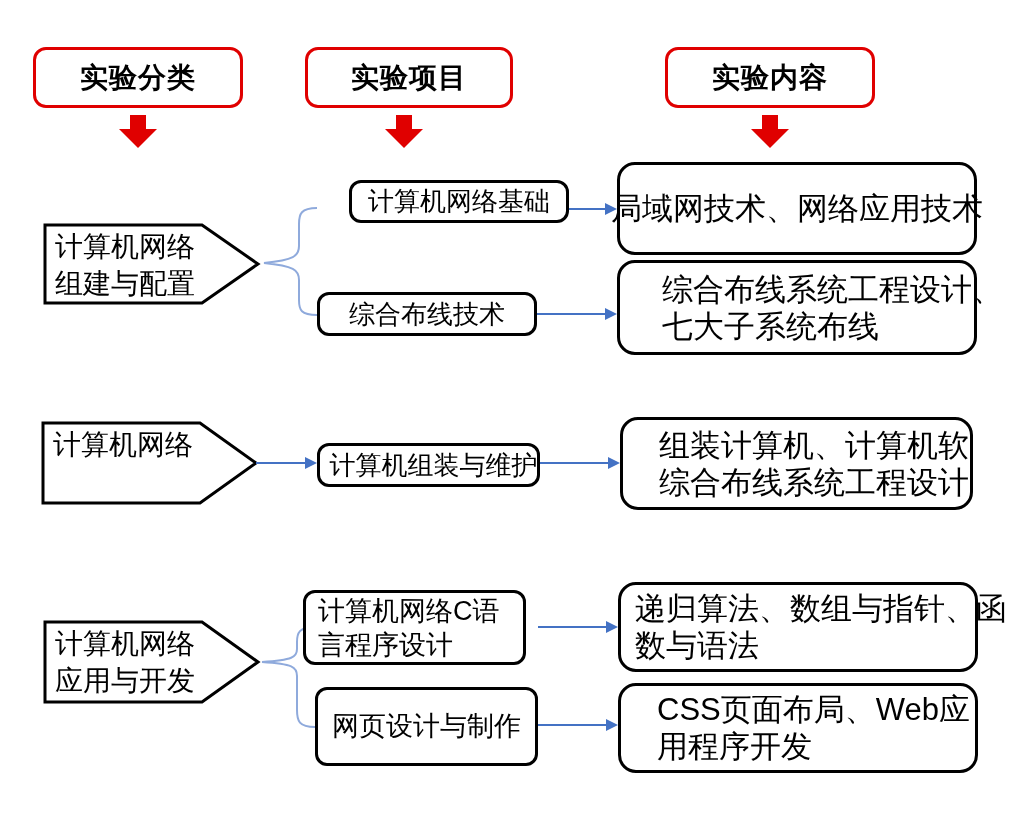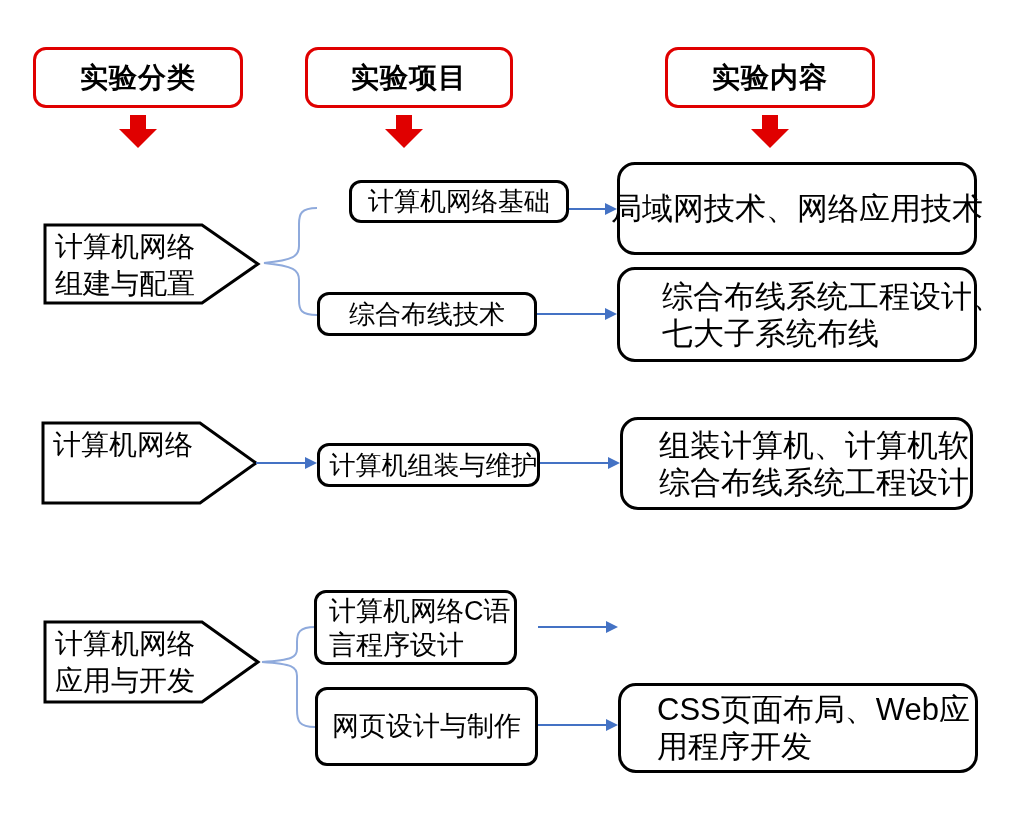--- a/index.html
+++ b/index.html
@@ -87,37 +87,41 @@
 
   <div class="node mid center" style="left:317px;top:180px;width:220px;height:43px;margin-left:32px;">
     <div class="line">计算机网络基础</div>
   </div>
   <div class="node mid center" style="left:317px;top:292px;width:220px;height:44px;">
     <div class="line">综合布线技术</div>
   </div>
   <div class="node mid center" style="left:317px;top:443px;width:223px;height:44px;padding-left:10px;">
     <div class="line">计算机组装与维护</div>
   </div>
-  <div class="node mid leftpad" style="left:314px;top:590px;width:203px;height:75px;padding-left:12px;font-size:27px;line-height:34px;">
+  <div class="node mid leftpad" style="left:303px;top:590px;width:223px;height:75px;padding-left:12px;font-size:27px;line-height:34px;">
     <div class="line">计算机网络C语</div>
     <div class="line">言程序设计</div>
   </div>
   <div class="node mid center" style="left:315px;top:687px;width:223px;height:79px;font-size:27px;">
     <div class="line">网页设计与制作</div>
   </div>
 
   <div class="node rightbox center" style="left:617px;top:162px;width:360px;height:93px;">
     <div class="line">局域网技术、网络应用技术</div>
   </div>
-  <div class="node rightbox leftpad" style="left:617px;top:267px;width:360px;height:95px;padding-left:42px;">
+  <div class="node rightbox leftpad" style="left:617px;top:260px;width:360px;height:95px;padding-left:42px;">
     <div class="line">综合布线系统工程设计、</div>
     <div class="line">七大子系统布线</div>
   </div>
   <div class="node rightbox leftpad" style="left:620px;top:417px;width:353px;height:93px;padding-left:36px;">
     <div class="line">组装计算机、计算机软</div>
     <div class="line">综合布线系统工程设计</div>
+  </div>
+  <div class="node rightbox leftpad" style="left:618px;top:582px;width:360px;height:90px;padding-left:14px;">
+    <div class="line">递归算法、数组与指针、函</div>
+    <div class="line">数与语法</div>
   </div>
   <div class="node rightbox leftpad" style="left:618px;top:683px;width:360px;height:90px;padding-left:36px;">
     <div class="line">CSS页面布局、Web应</div>
     <div class="line">用程序开发</div>
   </div>
 
 </div>
 
 </body></html>

